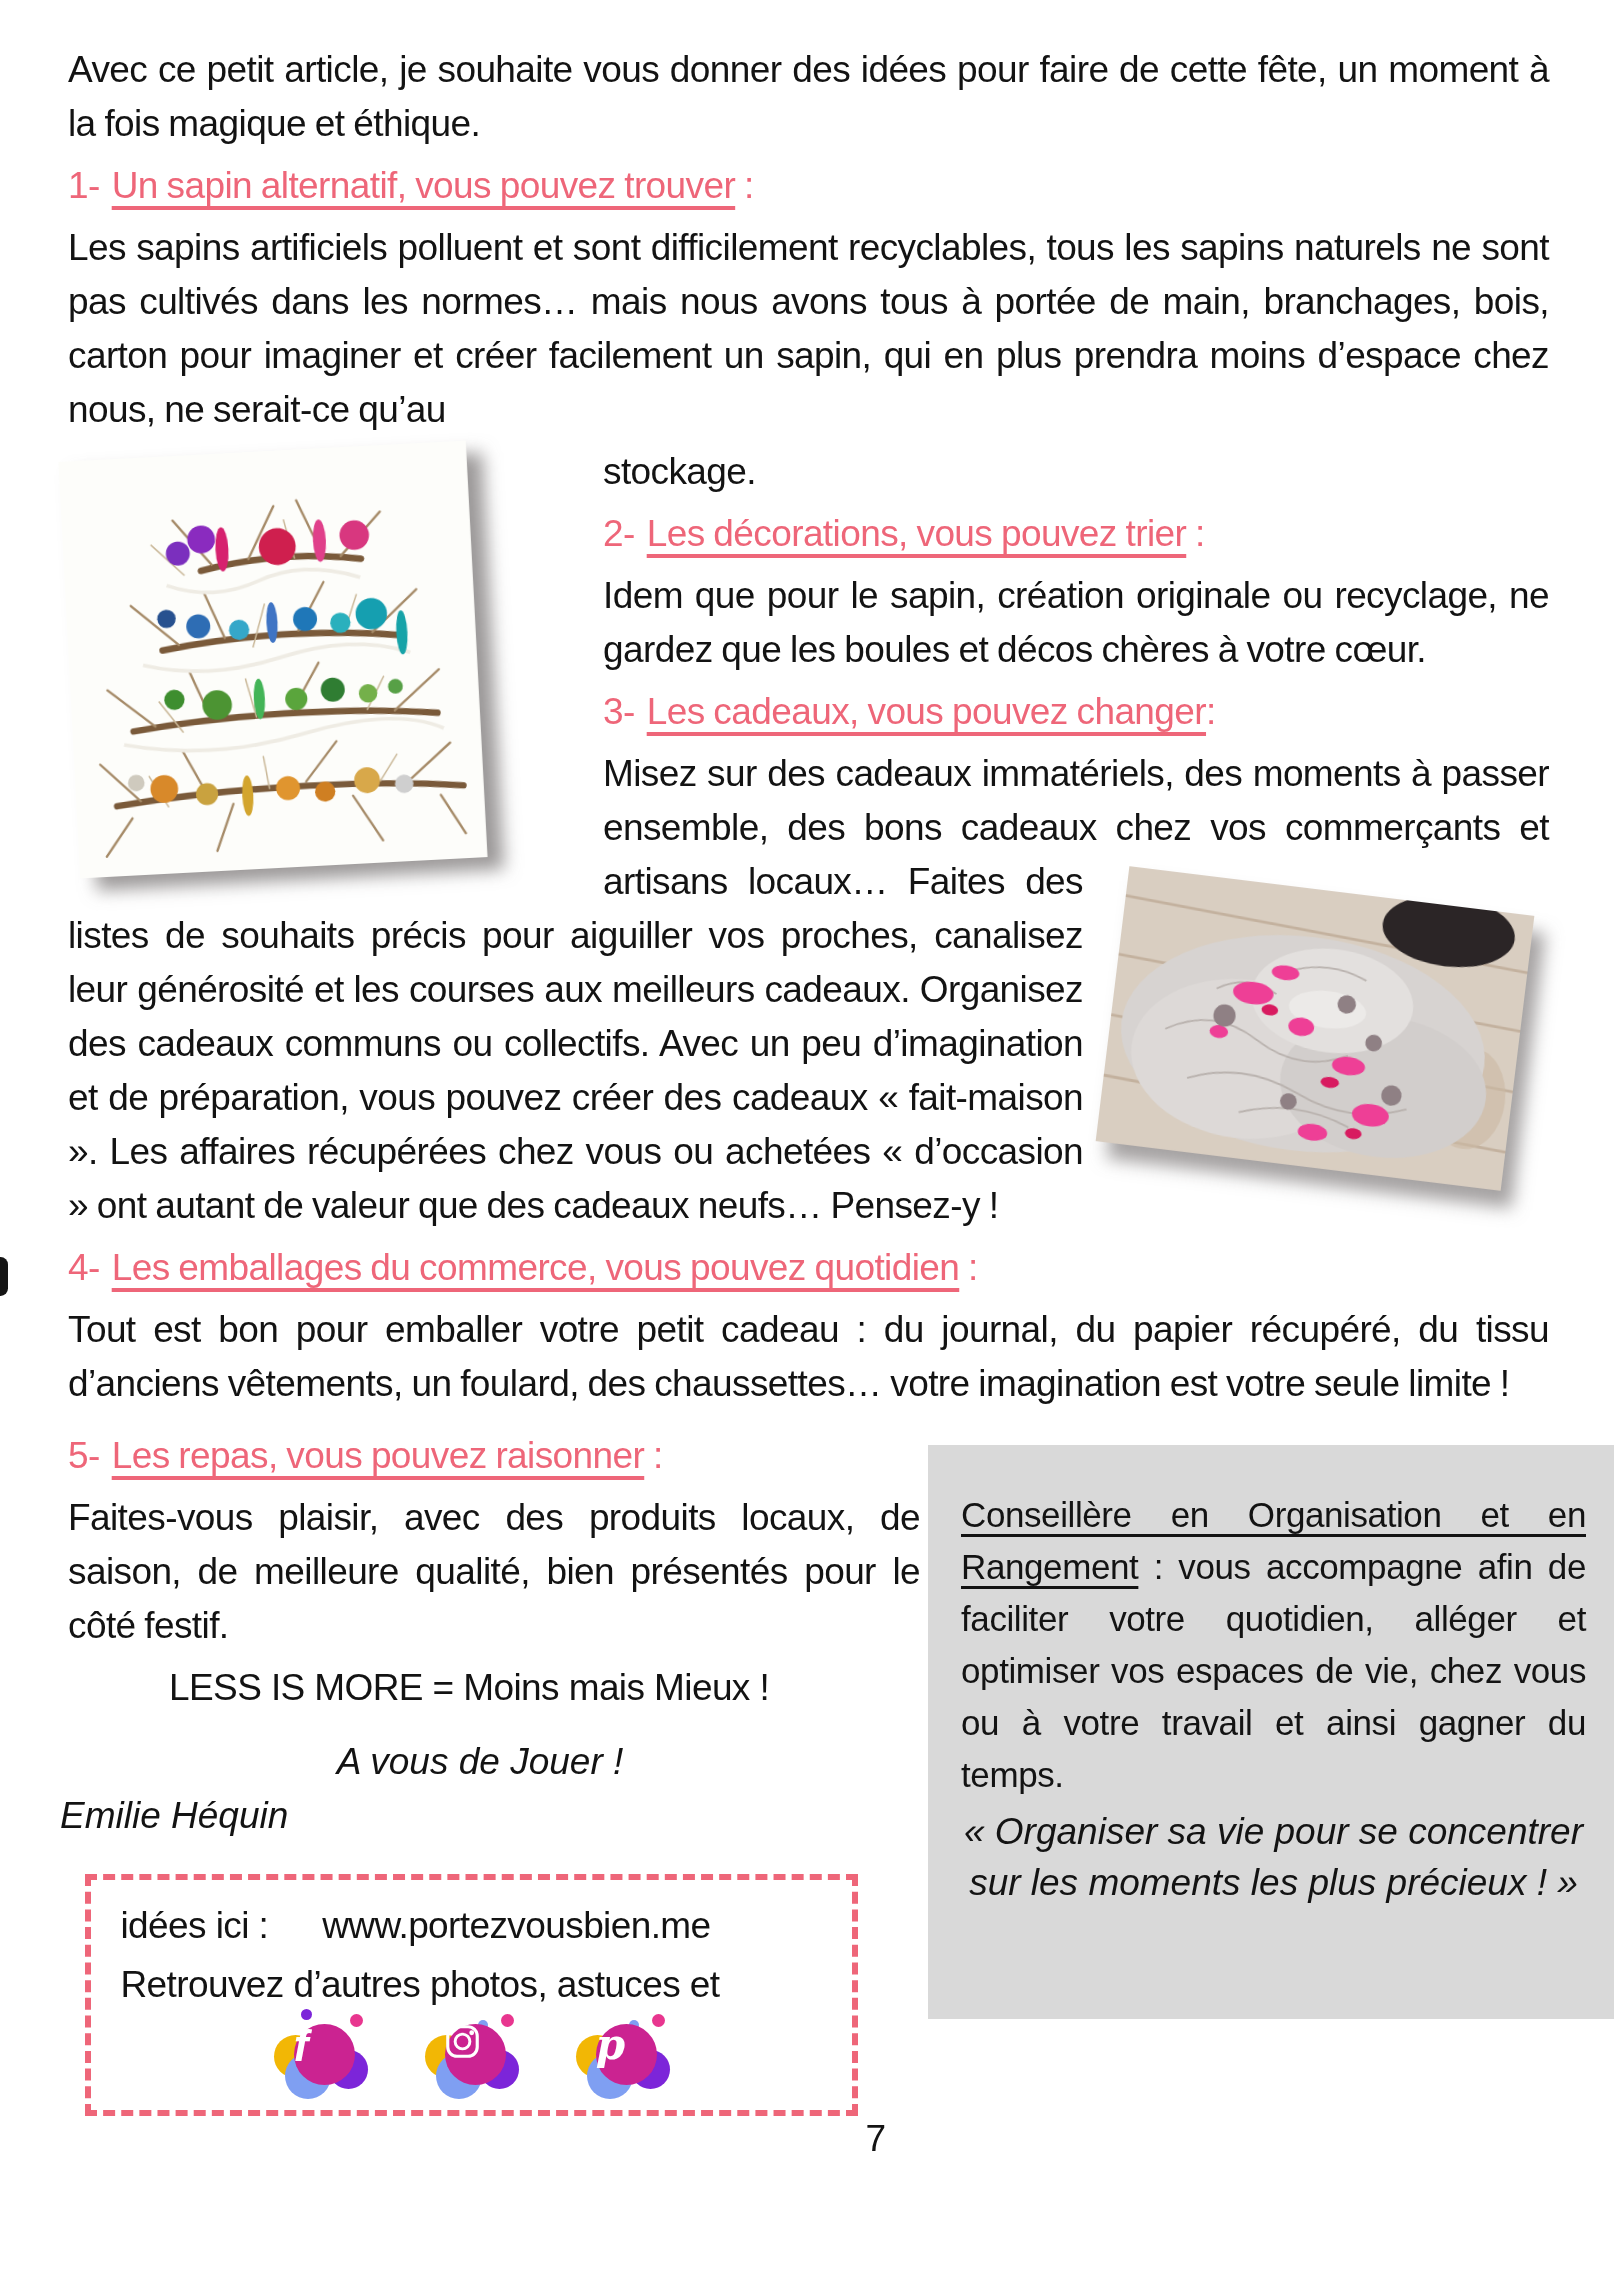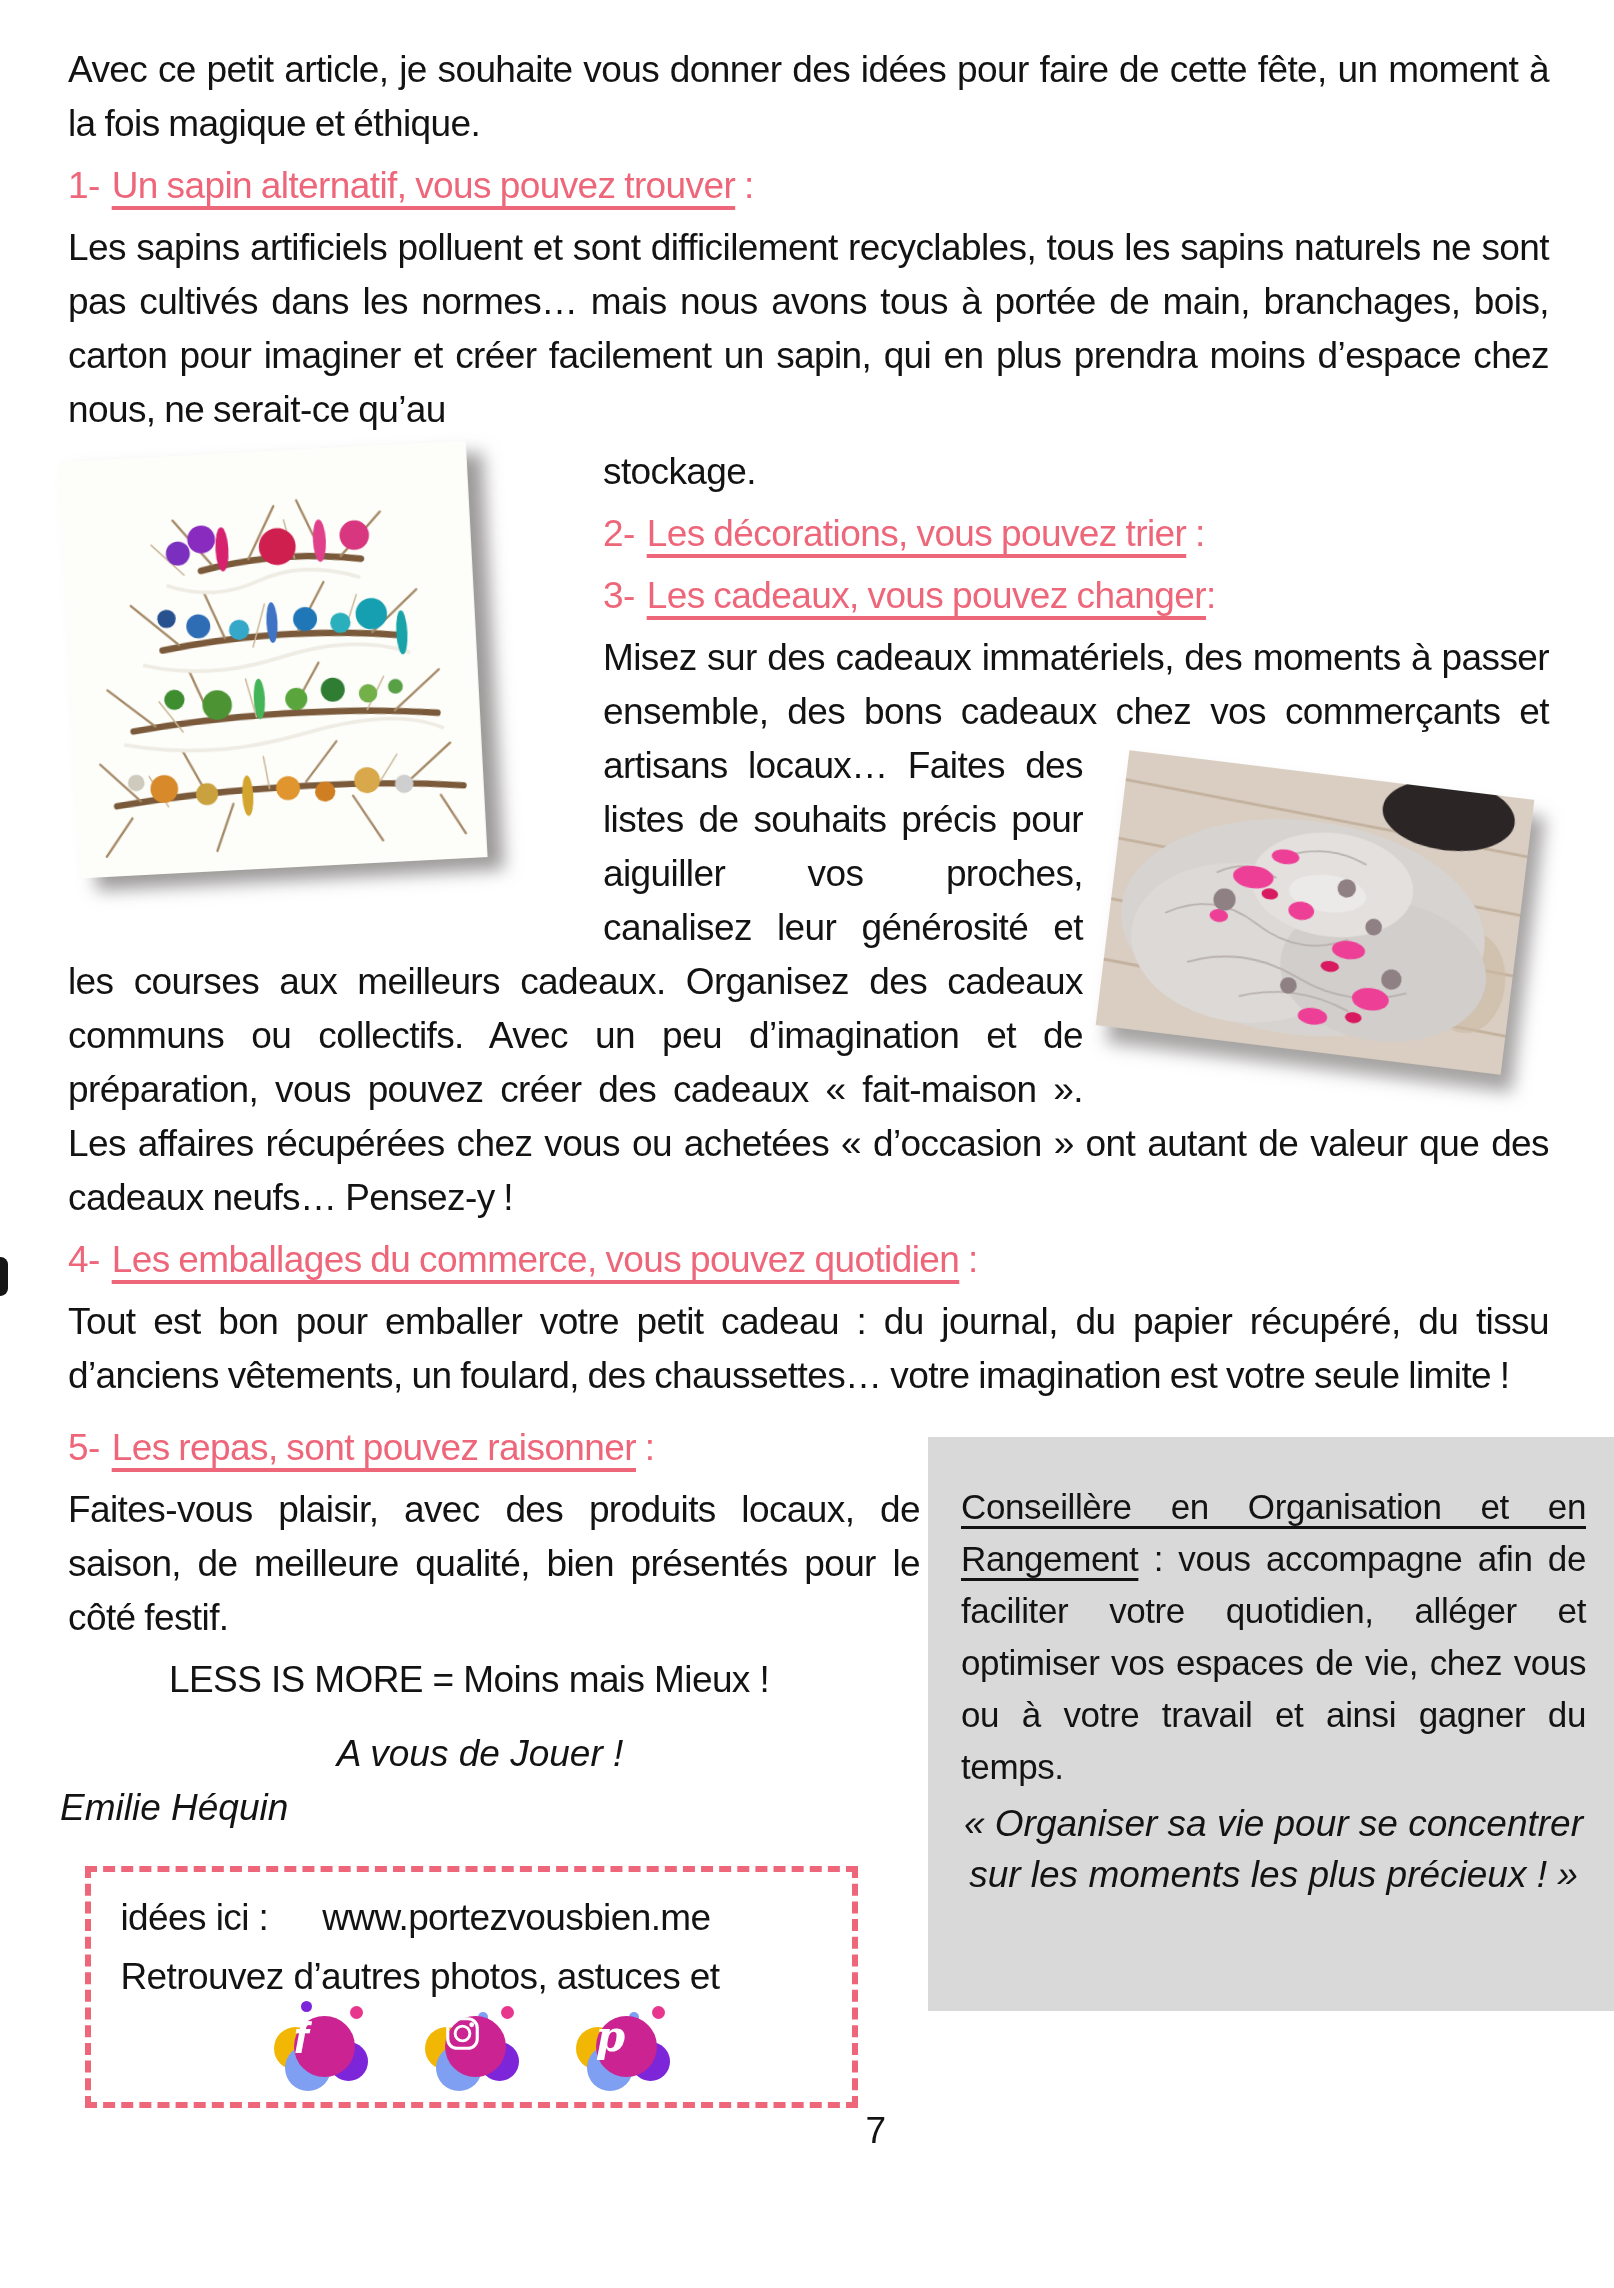--- a/index.html
+++ b/index.html
@@ -148,20 +148,21 @@
           <circle cx="316" cy="362" r="14" fill="#d8a84a"></circle>
           <circle cx="356" cy="368" r="10" fill="#cfcfcf"></circle>
         </g>
       </svg>
     </figure>
 
     <p class="body">stockage.</p>
 
     <h2 class="heading"><span class="num">2-</span><span class="u">Les décorations, vous pouvez trier</span><span> :</span></h2>
 
+    <p class="body">Idem que pour le sapin, création originale ou recyclage, ne gardez que les boules et décos chères à votre cœur.</p>
 
     <h2 class="heading"><span class="num">3-</span><span class="u">Les cadeaux, vous pouvez changer</span><span>:</span></h2>
 
     <p class="body"><span>Misez sur des cadeaux immatériels, des moments à passer ensemble, des bons cadeaux chez vos</span>
       <span class="scarf-float">
           <svg class="scarf-rot" viewBox="0 0 442 300">
         <rect width="442" height="300" fill="#d9cec1"></rect>
         <g stroke="#c3b19e" stroke-width="3" fill="none">
           <path d="M0,32 L442,62"></path>
               <path d="M0,96 L442,126"></path>
@@ -208,21 +209,21 @@
       <span>commerçants et artisans locaux… Faites des listes de souhaits précis pour aiguiller vos proches, canalisez leur générosité et les courses aux meilleurs cadeaux. Organisez des cadeaux communs ou collectifs. Avec un peu d’imagination et de préparation, vous pouvez créer des cadeaux « fait-maison ». Les affaires récupérées chez vous ou achetées « d’occasion » ont autant de valeur que des cadeaux neufs… Pensez-y !</span></p>
 
     <h2 class="heading"><span class="num">4-</span><span class="u">Les emballages du commerce, vous pouvez quotidien</span><span> :</span></h2>
 
     <p class="body">Tout est bon pour emballer votre petit cadeau : du journal, du papier récupéré, du tissu d’anciens vêtements, un foulard, des chaussettes… votre imagination est votre seule limite !</p>
   </div>
 
   <div class="two-col">
 
     <div class="col-left">
-      <h2 class="heading"><span class="num">5-</span><span class="u">Les repas, sont pouvez raisonner</span><span> :</span></h2>
+      <h2 class="heading"><span class="num">5-</span><span class="u">Les repas, vous pouvez raisonner</span><span> :</span></h2>
 
       <p class="body">Faites-vous plaisir, avec des produits locaux, de saison, de meilleure qualité, bien présentés pour le côté festif.</p>
       <p class="less">LESS IS MORE = Moins mais Mieux !</p>
       <p class="cta">A vous de Jouer !</p>
       <p class="sig">Emilie Héquin</p>
 
       <div class="promo-box">
         <p><span>idées ici :</span><span class="url-gap">www.portezvousbien.me</span></p>
         <p>Retrouvez d’autres photos, astuces et</p>
         <div class="icons">

